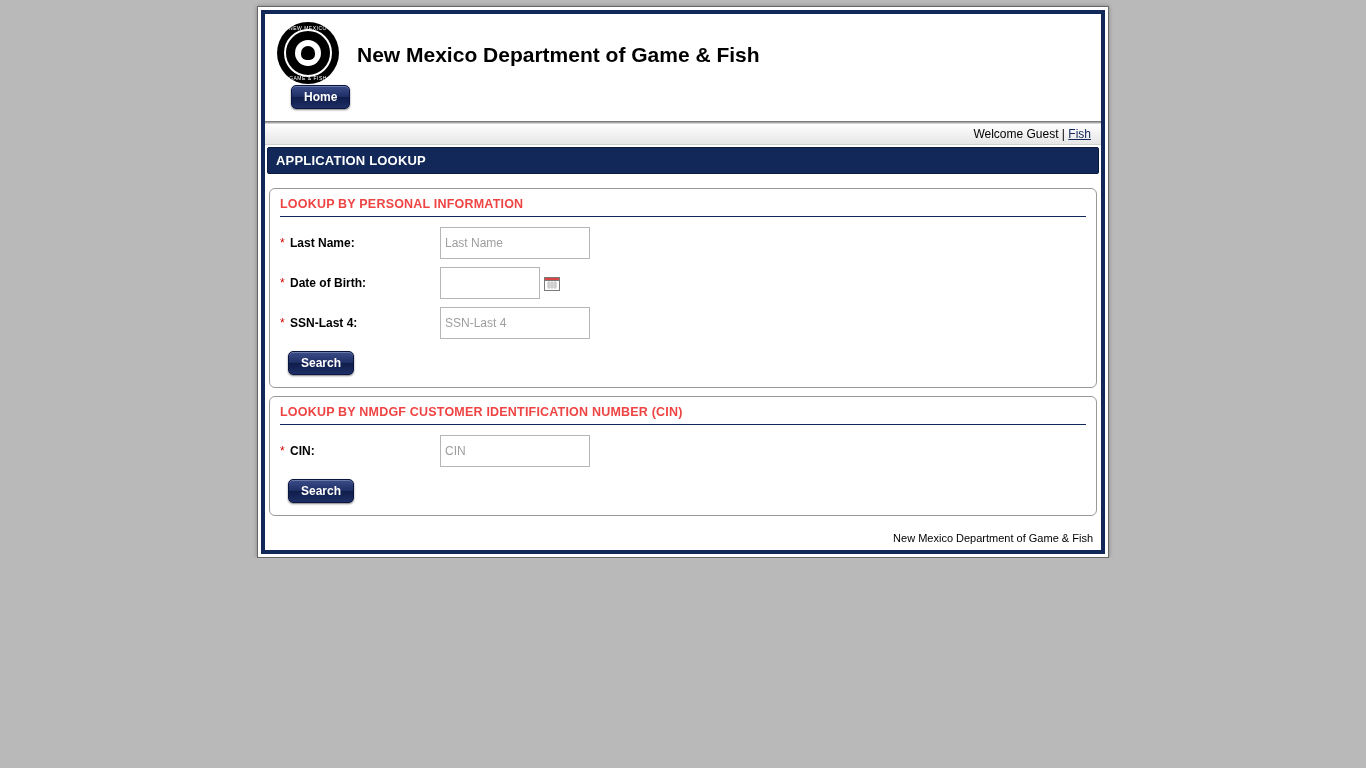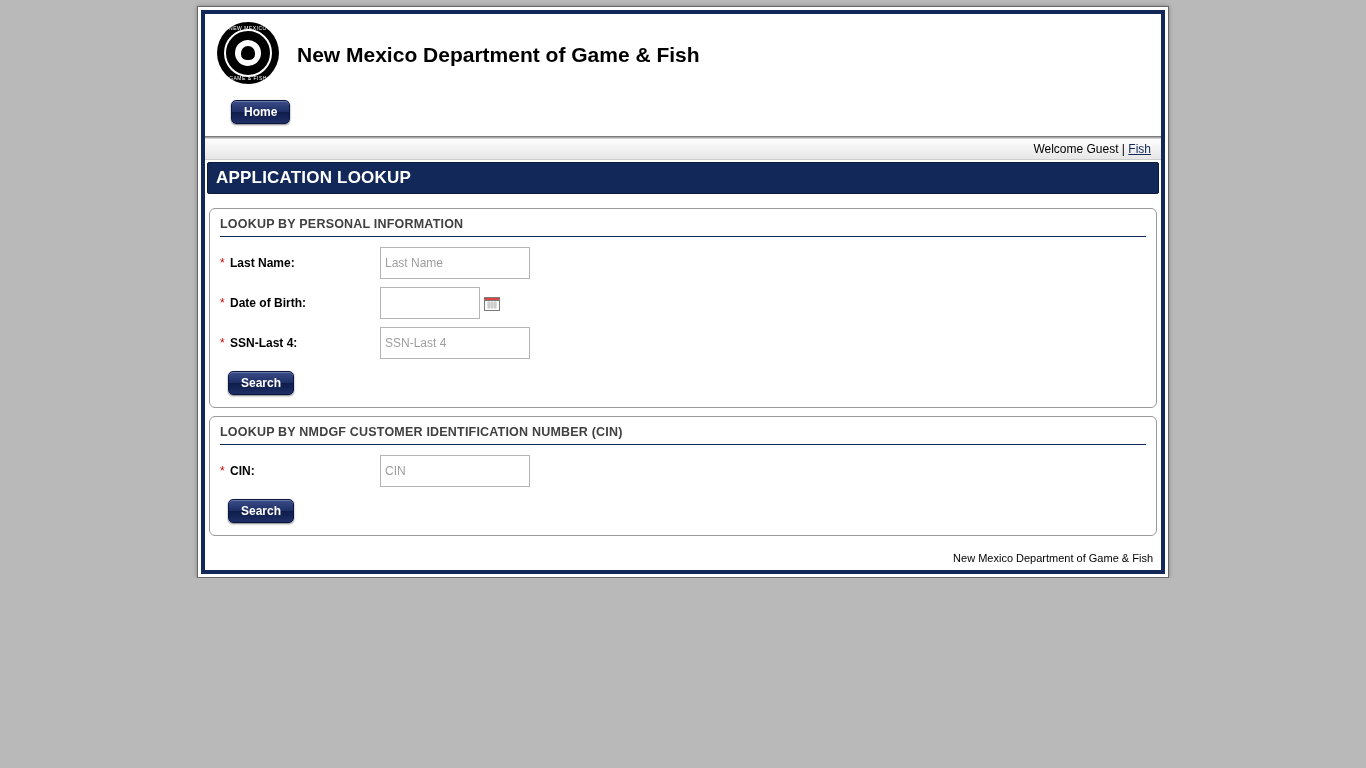--- a/index.html
+++ b/index.html
@@ -3,21 +3,21 @@
   <meta charset="utf-8">
   <style>
     * { box-sizing: border-box; margin: 0; padding: 0; }
     body {
       background: #b9b9b9;
       font-family: Arial, Helvetica, sans-serif;
       font-size: 12px;
       color: #000;
     }
     .outer-wrap {
-      width: 972px;
+      width: 852px;
       margin: 6px auto 0 auto;
       background: #fff;
       border: 1px solid #666;
       box-shadow: 0 0 4px rgba(0,0,0,0.3);
       padding: 3px;
     }
     .inner-wrap {
       border: 4px solid #122858;
       background: #fff;
     }
@@ -70,21 +70,21 @@
     }
     .seal-text.top { top:3px; }
     .seal-text.bot { bottom:3px; }
     .header-title {
       font-size: 21px;
       font-weight: bold;
       color: #000;
       padding-top: 4px;
     }
     .navbar {
-      margin-top: 16px;
+      margin-top: 1px;
       padding-left: 14px;
     }
     .home-btn {
       display: inline-block;
       background: linear-gradient(to bottom, #3b4d8a 0%, #1f2f66 48%, #0f1d4a 52%, #1f2f66 100%);
       color: #fff;
       border: 1px solid #0a1540;
       border-radius: 5px;
       padding: 4px 12px;
       font-size: 12px;
@@ -105,38 +105,38 @@
       padding: 3px 10px;
       font-size: 12px;
       color: #000;
     }
     .welcome-bar a { color: #122858; text-decoration: underline; cursor:pointer; }
     
     .page-title-bar {
       background: #122858;
       color: #fff;
       font-weight: bold;
-      font-size: 17px;
+      font-size: 13px;
       padding: 5px 8px;
       margin: 2px;
       border:1px solid #0b1a3d;
       border-radius:2px;
       letter-spacing:0.2px;
     }
     
     .panel-area { padding: 4px 2px 2px 2px; }
     .panel {
       border: 1px solid #999;
       border-radius: 6px;
       margin: 8px 2px;
       padding: 8px 10px 12px 10px;
       background:#fff;
     }
     .panel-title {
-      color: #404040;
+      color: #ef4444;
       font-weight: bold;
       font-size: 12.5px;
       border-bottom: 1px solid #122858;
       padding-bottom: 5px;
       margin-bottom: 10px;
       letter-spacing: 0.2px;
     }
     .form-row {
       display: flex;
       align-items: center;

